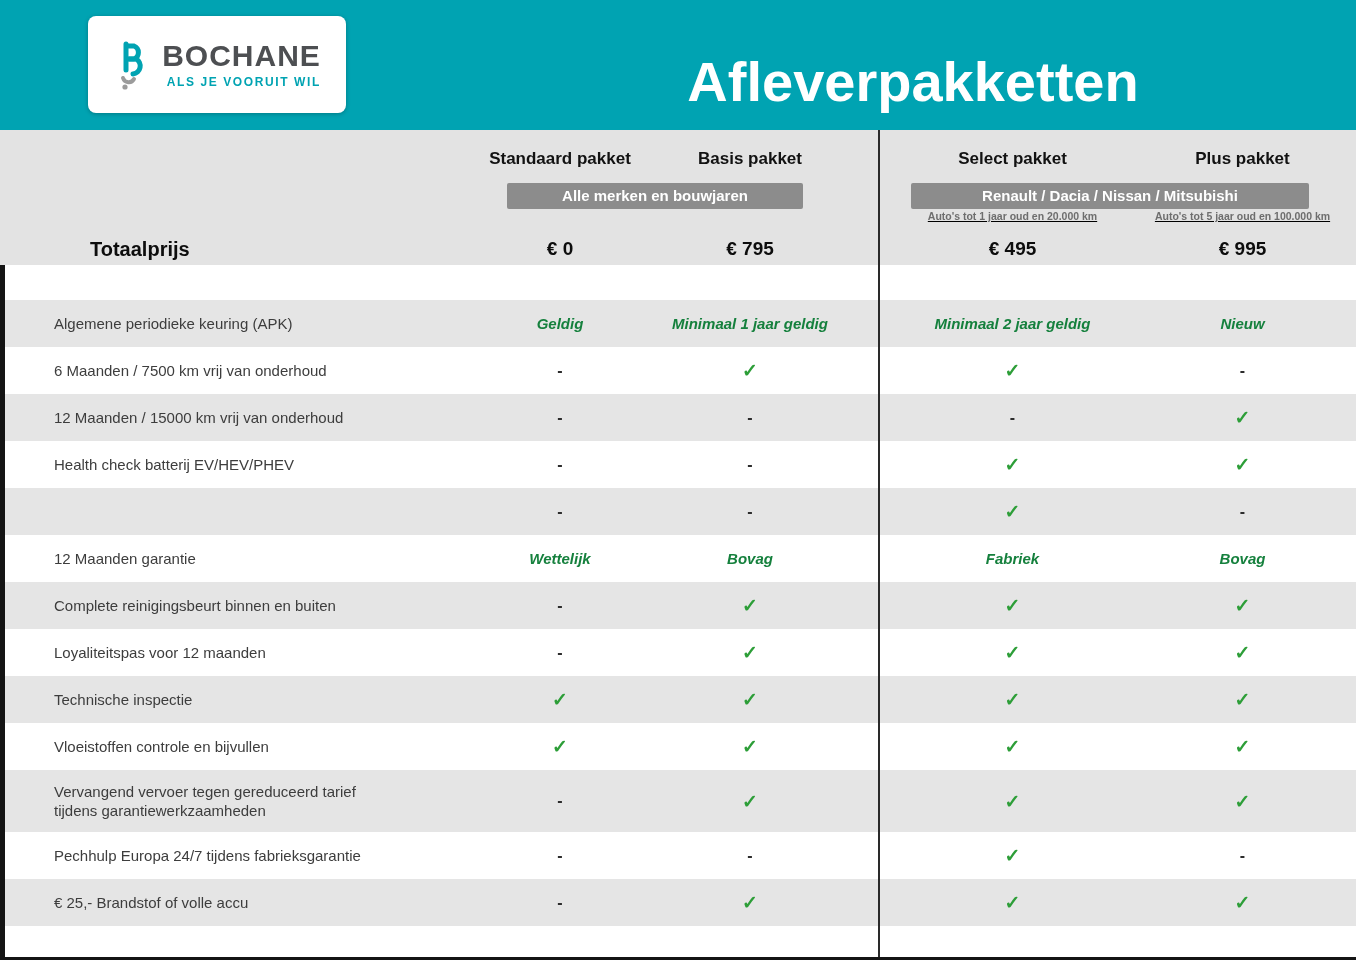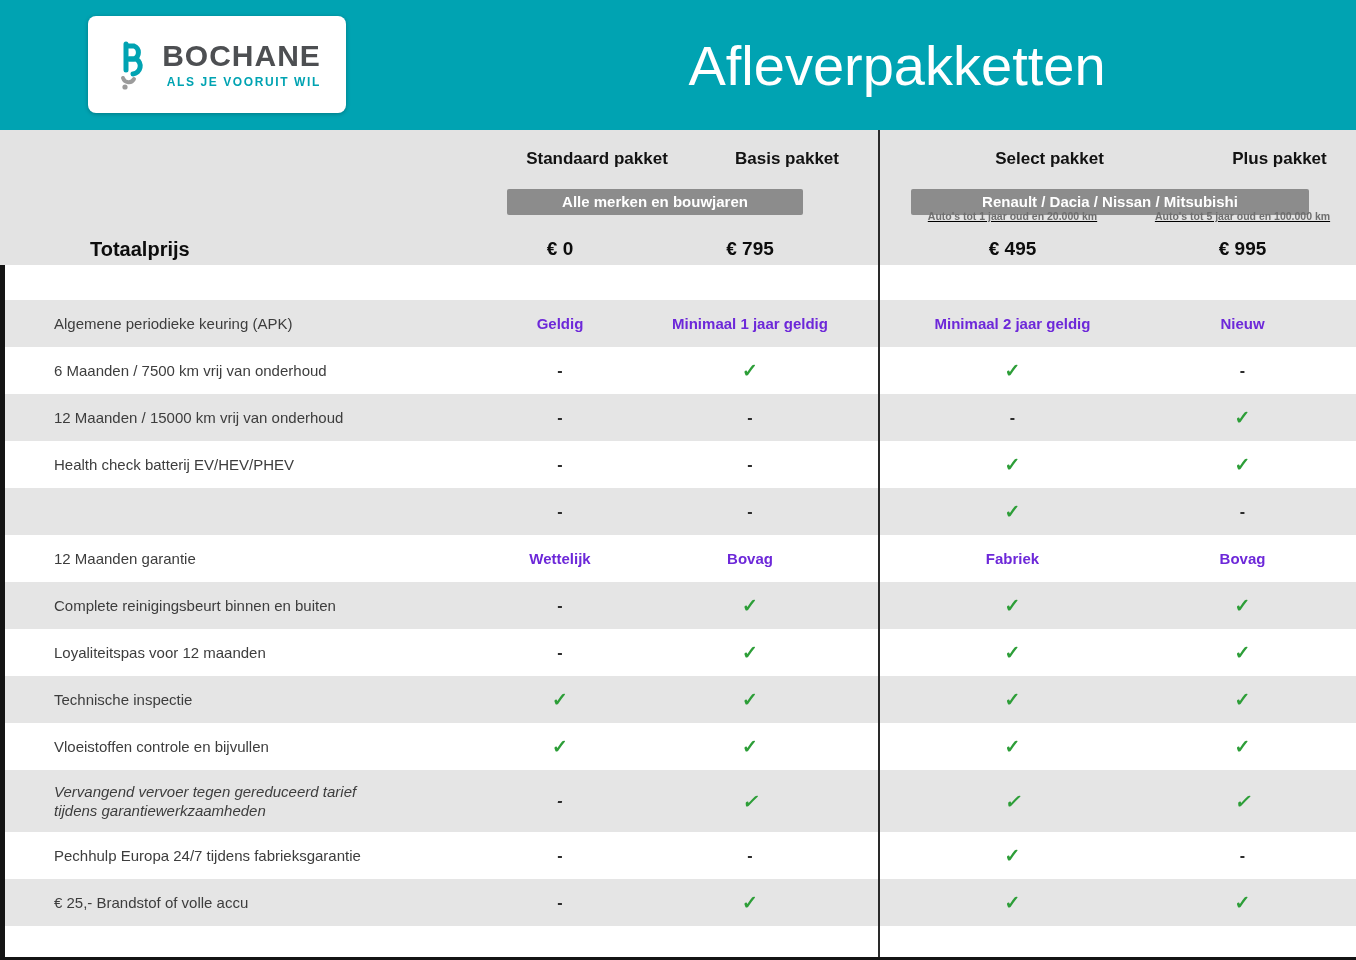--- a/index.html
+++ b/index.html
@@ -12,51 +12,51 @@
   .logo-card{
     position:absolute;left:88px;top:16px;width:258px;height:97px;background:#ffffff;
     border-radius:8px;box-shadow:0 1px 4px rgba(0,0,0,.25);
     display:flex;align-items:center;justify-content:center;gap:9px;
   }
   .logo-text{display:flex;flex-direction:column;align-items:flex-end;}
   .logo-name{font-size:30px;font-weight:bold;color:#4d4f52;letter-spacing:1px;line-height:1;}
   .logo-tagline{font-size:12px;font-weight:bold;color:#00a3b2;letter-spacing:1.6px;margin-top:4px;}
   .title{
     position:absolute;left:897px;top:50%;transform:translate(-50%,-50%);
-    color:#ffffff;font-size:56px;font-weight:normal;margin:0;white-space:nowrap;
+    color:#ffffff;font-size:56px;font-weight:bold;margin:16px;white-space:nowrap;
   }
   
   .grid{display:grid;grid-template-columns:465px 190px 190px 35px 265px 195px 16px;align-items:center;}
   .c0{grid-column:1;} .c1{grid-column:2;} .c2{grid-column:3;} .c3{grid-column:5;} .c4{grid-column:6;}
   
   .head-band{height:135px;background:#e3e3e3;box-sizing:border-box;padding-top:13px;}
-  .hdr-row{height:32px;margin-left:37px;}
+  .hdr-row{height:32px;}
   .col-head{font-size:17px;font-weight:bold;color:#121212;text-align:center;}
   .badge-row{height:30px;}
   .badge{
     background:#8c8c8c;color:#ffffff;font-weight:bold;font-size:15px;text-align:center;
-    height:26px;line-height:26px;border-radius:2px;margin:14px auto;
+    height:26px;line-height:26px;border-radius:2px;margin:8px auto;
   }
   .badge-left{grid-column:2/4;width:296px;}
   .badge-right{grid-column:5/7;width:398px;}
   .note-row{height:22px;text-decoration:underline;}
   .note{font-size:10.5px;font-weight:bold;color:#6e6e6e;text-align:center;}
   .totals-row{height:36px;margin-top:4px;}
   .totals-label{font-size:20px;font-weight:bold;color:#0d0d0d;padding-left:90px;}
   .price{font-size:19px;font-weight:bold;color:#0d0d0d;text-align:center;}
   
   .gap{height:35px;background:#ffffff;}
   .table-body .row{min-height:47px;}
-  .table-body .row.tall{min-height:62px;font-style:italic;}
+  .table-body .row.tall{min-height:62px;}
   .table-body .row:nth-child(odd){background:#e5e5e5;}
   .flabel{font-size:15px;color:#3d3d3d;padding-left:54px;line-height:1.3;max-width:340px;}
   .val{text-align:center;font-weight:bold;}
   .val.check{color:#2d9e38;font-size:19px;}
   .val.dash{color:#2c2c2c;font-size:16px;}
-  .val.gtext{color:#6d28d9;font-size:15px;}
+  .val.gtext{color:#15803d;font-size:15px;font-style:italic;}
   
   .divider-v{position:absolute;left:878px;top:130px;width:2px;height:830px;background:#2a2a2a;}
   .left-edge{position:absolute;left:0;top:265px;width:5px;height:692px;background:#141414;}
   .bottom-line{position:absolute;left:0;top:957px;width:1356px;height:3px;background:#141414;}
 </style>
 </head>
 <body>
 
 <div class="page">
 

